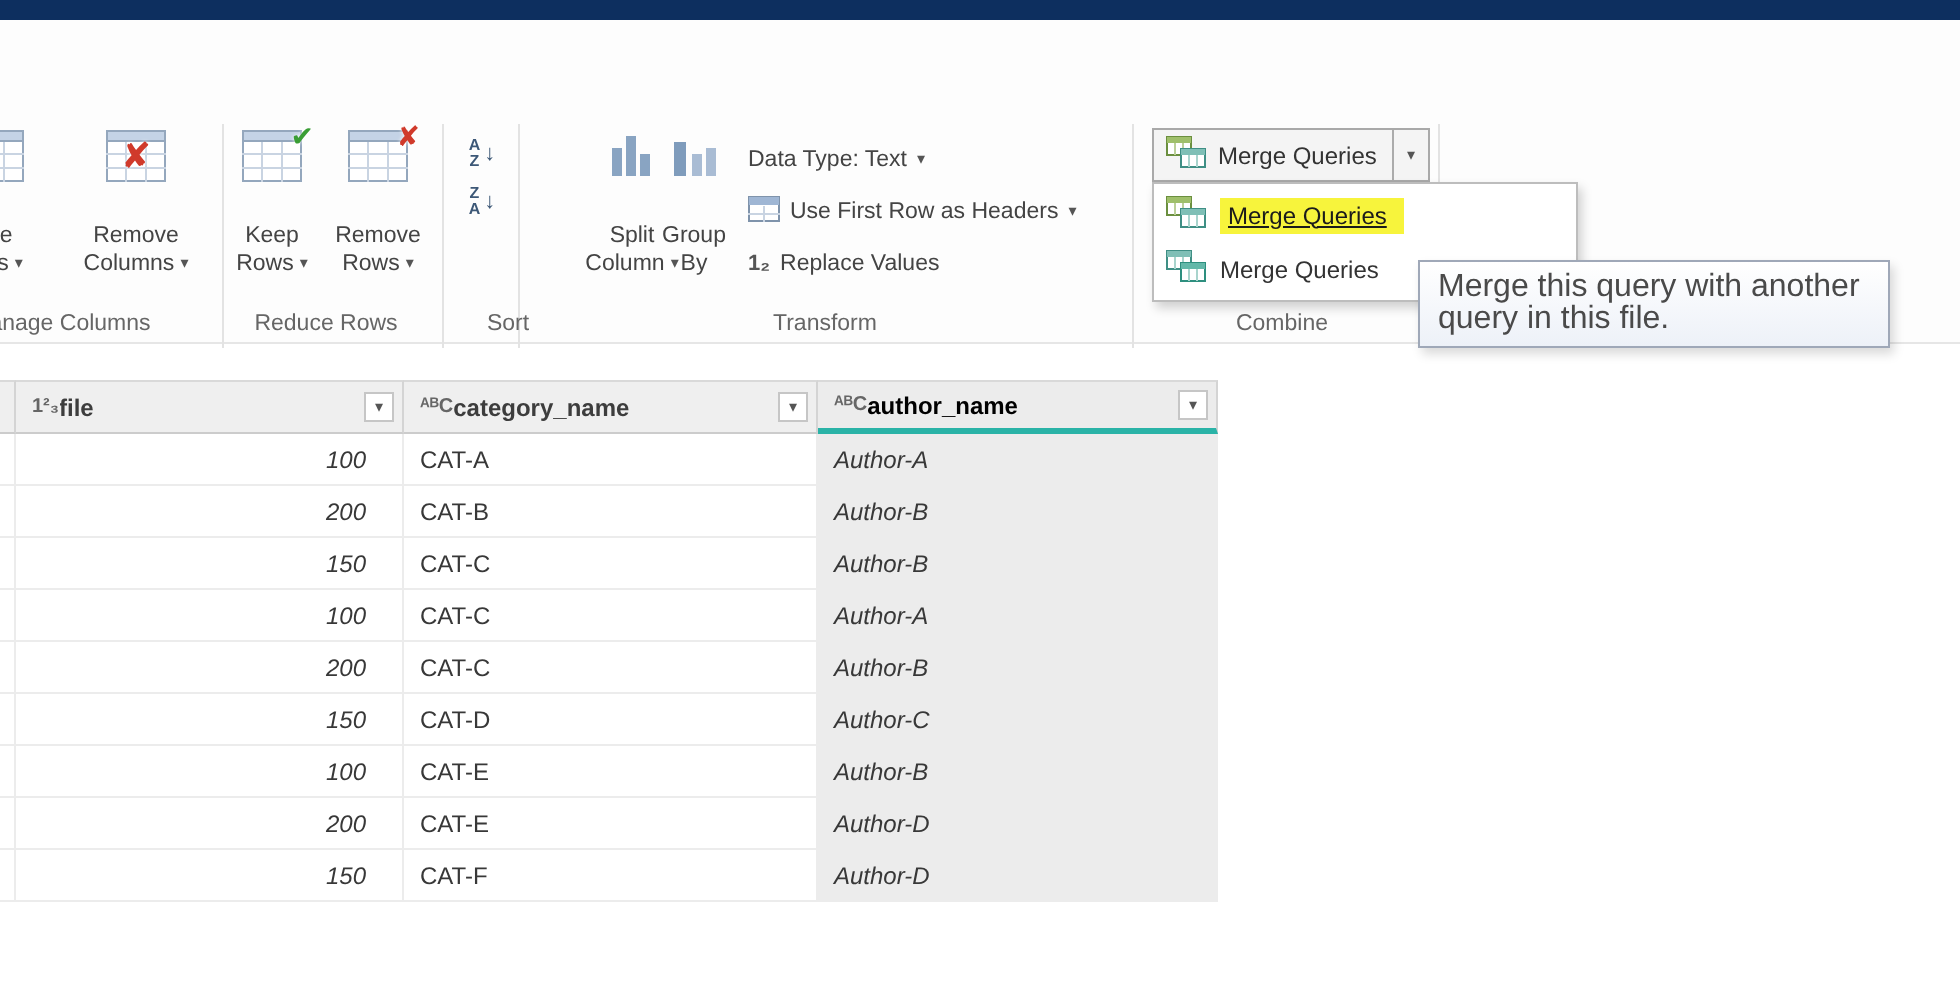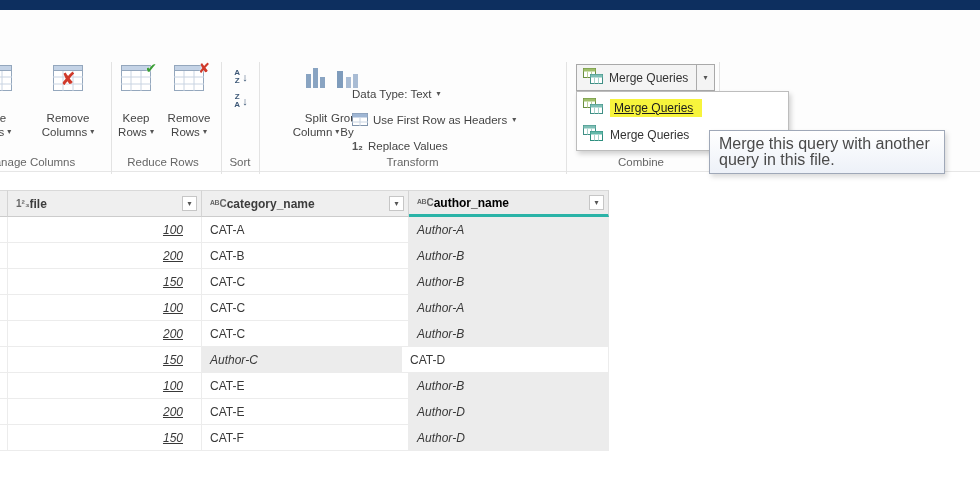--- a/index.html
+++ b/index.html
@@ -21,21 +21,21 @@
   .ovl{position:absolute;font-weight:700;text-shadow:0 0 2px #fff;}
   .ovl.tr{right:-6px;top:-5px;font-size:14px;}
   .ovl.ctr{left:50%;transform:translateX(-50%);top:3px;font-size:18px;}
   .green{color:#3a9e35;}
   .red{color:#d03a2b;}
 
   .sortbtn{position:absolute;left:228px;width:26px;height:22px;background:none;border:none;display:flex;align-items:center;justify-content:center;gap:2px;cursor:pointer;padding:0;}
   .sortbtn .sl{display:flex;flex-direction:column;font-size:8px;font-weight:700;color:#3d5877;line-height:8px;}
   .sortbtn .sa{font-size:11px;color:#3d5877;}
 
-  .smallrow{position:absolute;left:352px;height:20px;display:flex;align-items:center;gap:5px;font-size:11.5px;color:#444;background:none;border:none;cursor:pointer;padding:0;white-space:nowrap;margin-top:14px;}
+  .smallrow{position:absolute;left:374px;height:20px;display:flex;align-items:center;gap:5px;font-size:11.5px;color:#444;background:none;border:none;cursor:pointer;padding:0;white-space:nowrap;}
   .rv-ico{font-size:11px;font-weight:700;color:#555;}
 
   .grplabel{position:absolute;top:146px;font-size:11.5px;color:#666;text-align:center;white-space:nowrap;}
 
   .merge-btn{
     position:absolute;left:576px;top:54px;width:139px;height:27px;display:flex;align-items:stretch;
     border:1px solid #a9a9a9;background:#f4f4f4;box-sizing:border-box;cursor:pointer;padding:0;
     font:12px "Liberation Sans","DejaVu Sans",sans-serif;color:#333;
   }
   .merge-btn .main{display:flex;align-items:center;gap:6px;padding:0 6px;flex:1;}
@@ -64,21 +64,21 @@
   .ticon{font-size:10px;color:#666;font-weight:600;}
   .hname{white-space:nowrap;overflow:hidden;}
   .fbtn{margin-left:auto;width:15px;height:15px;box-sizing:border-box;border:1px solid #c6c6c6;background:#fff;display:flex;align-items:center;justify-content:center;font-size:8px;color:#555;padding:0;cursor:pointer;}
   .c0{width:8px;padding:0;}
   .c1{width:194px;}
   .c2{width:207px;}
   .c3{width:200px;}
   .trow{display:flex;height:26px;background:#fff;}
   .cell{box-sizing:border-box;border-right:1px solid #ececec;border-bottom:1px solid #ececec;display:flex;align-items:center;padding:0 8px;color:#383838;white-space:nowrap;overflow:hidden;}
   .cell.c0{padding:0;}
-  .cell.c1{justify-content:flex-end;font-style:italic;padding-right:18px;text-decoration:underline;}
+  .cell.c1{justify-content:flex-end;font-style:italic;padding-right:18px;}
   .cell.c3{background:#ececec;font-style:italic;}
 </style>
 </head>
 <body>
 
 <div class="titlebar"></div>
 
 <div class="ribbon">
 
   <button class="bigbtn" style="left:-36px;width:66px;">
@@ -259,21 +259,21 @@
     </span>
     <span class="arrow">
         <span class="dd">▾</span>
       </span>
   </button>
 
   <span class="vsep" style="left:719px;"></span>
 
   <span class="grplabel" style="left:-20px;width:110px;">anage Columns</span>
   <span class="grplabel" style="left:118px;width:90px;">Reduce Rows</span>
-  <span class="grplabel" style="left:222px;width:36px;">Sort</span>
+  <span class="grplabel" style="left:236px;width:36px;">Sort</span>
   <span class="grplabel" style="left:350px;width:125px;">Transform</span>
   <span class="grplabel" style="left:598px;width:86px;">Combine</span>
 </div>
 
 <div class="menu">
   <div class="menu-item">
     <span>
       <svg width="20" height="16" viewBox="0 0 20 16">
           <rect x="0.5" y="0.5" width="12" height="9" fill="#fff" stroke="#6b8f3f"></rect>
           <rect x="0.5" y="0.5" width="12" height="3" fill="#9fbf6a"></rect>
@@ -360,22 +360,22 @@
       </div>
       <div class="trow">
         <div class="cell c0"></div>
         <div class="cell c1">200</div>
         <div class="cell c2">CAT-C</div>
         <div class="cell c3">Author-B</div>
       </div>
       <div class="trow">
         <div class="cell c0"></div>
         <div class="cell c1">150</div>
+        <div class="cell c2">CAT-D</div>
         <div class="cell c3">Author-C</div>
-        <div class="cell c2">CAT-D</div>
       </div>
       <div class="trow">
         <div class="cell c0"></div>
         <div class="cell c1">100</div>
         <div class="cell c2">CAT-E</div>
         <div class="cell c3">Author-B</div>
       </div>
       <div class="trow">
         <div class="cell c0"></div>
         <div class="cell c1">200</div>

